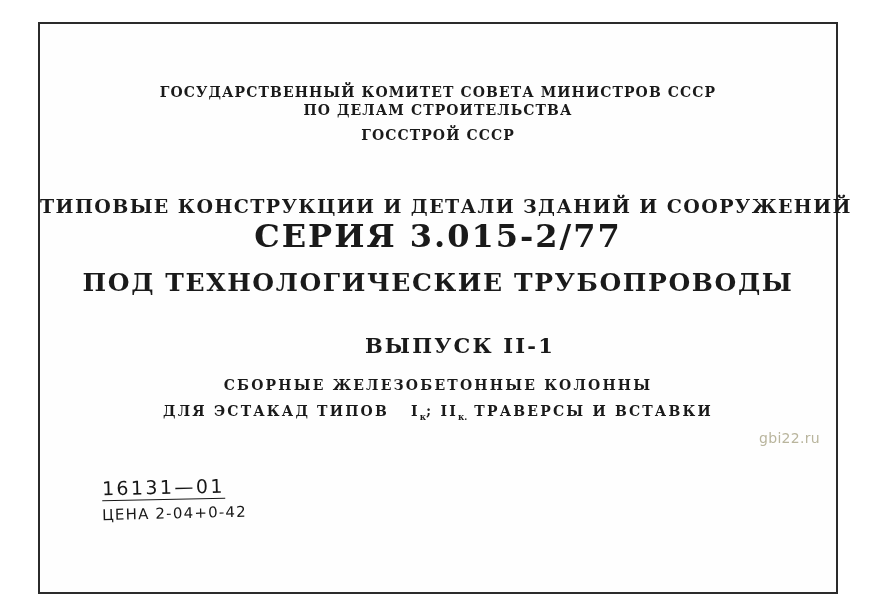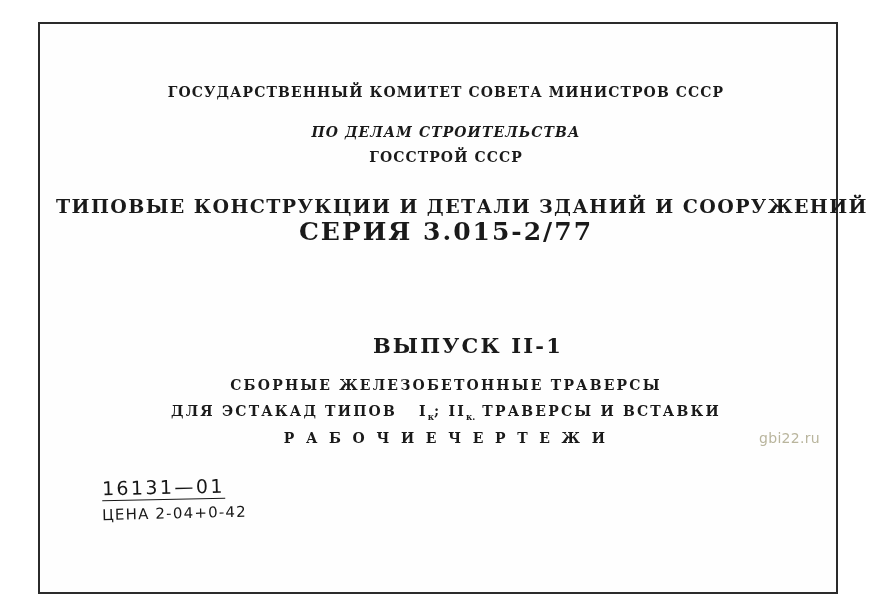--- a/index.html
+++ b/index.html
@@ -30,21 +30,20 @@
     border: 2px solid #2b2b2b;
     background: #fefefe;
     box-sizing: border-box;
   }
   .block {
     position: absolute;
     left: 0;
     right: 0;
     text-align: center;
     line-height: 1.25;
-    padding-left: 16px;
   }
   .ln {
     display: block;
     white-space: nowrap;
   }
   
   .tier-small {
     font-family: "DejaVu Serif", serif;
     font-weight: bold;
     font-size: 14px;
@@ -53,21 +52,21 @@
   .tier-small2 {
     font-family: "DejaVu Serif", serif;
     font-weight: bold;
     font-size: 19px;
     letter-spacing: 1.4px;
     margin-top: 12px;
   }
   .tier-series {
     font-family: "DejaVu Serif", serif;
     font-weight: bold;
-    font-size: 25px;
+    font-size: 32px;
     letter-spacing: 2px;
   }
   .tier-title {
     font-family: "DejaVu Serif", serif;
     font-weight: bold;
     font-size: 25px;
     letter-spacing: 1.6px;
   }
   .tier-issue {
     font-family: "DejaVu Serif", serif;
@@ -127,45 +126,45 @@
   }
 </style>
 </head>
 <body>
 
 <div id="page">
   <div id="sheet">
 
     <div class="block" style="top:60px;">
       <span class="ln tier-small">ГОСУДАРСТВЕННЫЙ  КОМИТЕТ  СОВЕТА  МИНИСТРОВ  СССР</span>
-      <span class="ln tier-small" style="margin-top:22px;font-style:italic;">ПО ДЕЛАМ СТРОИТЕЛЬСТВА</span>
+      <span class="ln tier-small" style="margin-top:0;">ПО ДЕЛАМ СТРОИТЕЛЬСТВА</span>
       <span class="ln tier-small" style="margin-top:8px;">ГОССТРОЙ СССР</span>
     </div>
 
     <div class="block" style="top:159px;">
       <span class="ln tier-small2">ТИПОВЫЕ КОНСТРУКЦИИ И ДЕТАЛИ ЗДАНИЙ И СООРУЖЕНИЙ</span>
     </div>
 
     <div class="block" style="top:192px;">
       <span class="ln tier-series">СЕРИЯ 3.015-2/77</span>
     </div>
 
     <div class="block" style="top:238px;">
+      <span class="ln tier-title" style="margin-top:5px;">ПОД ТЕХНОЛОГИЧЕСКИЕ ТРУБОПРОВОДЫ</span>
     </div>
 
     <div class="block" style="top:309px;margin-left:44px;">
       <span class="ln tier-issue">ВЫПУСК II-1</span>
     </div>
 
     <div class="block" style="top:353px;">
-      <span class="ln tier-sub">СБОРНЫЕ  ЖЕЛЕЗОБЕТОННЫЕ  ТРАВЕРСЫ</span>
+      <span class="ln tier-sub">СБОРНЫЕ  ЖЕЛЕЗОБЕТОННЫЕ  КОЛОННЫ</span>
       <span class="ln tier-sub" style="margin-top:8px;">
         <span>ДЛЯ  ЭСТАКАД  ТИПОВ</span><span style="display:inline-block;width:22px;"></span><span>I</span><sub>к</sub><span>;</span>&nbsp;<span>II</span><sub>к.</sub>&nbsp;<span>ТРАВЕРСЫ  И  ВСТАВКИ</span>
       </span>
-      <span class="ln tier-sub-wide" style="margin-top:8px;">Р А Б О Ч И Е   Ч Е Р Т Е Ж И</span>
     </div>
 
     <div id="stamp">
       <span id="stamp-code">16131—01</span>
       <span id="stamp-price">ЦЕНА 2-04+0-42</span>
     </div>
 
     <div id="watermark">gbi22.ru</div>
 
   </div>

